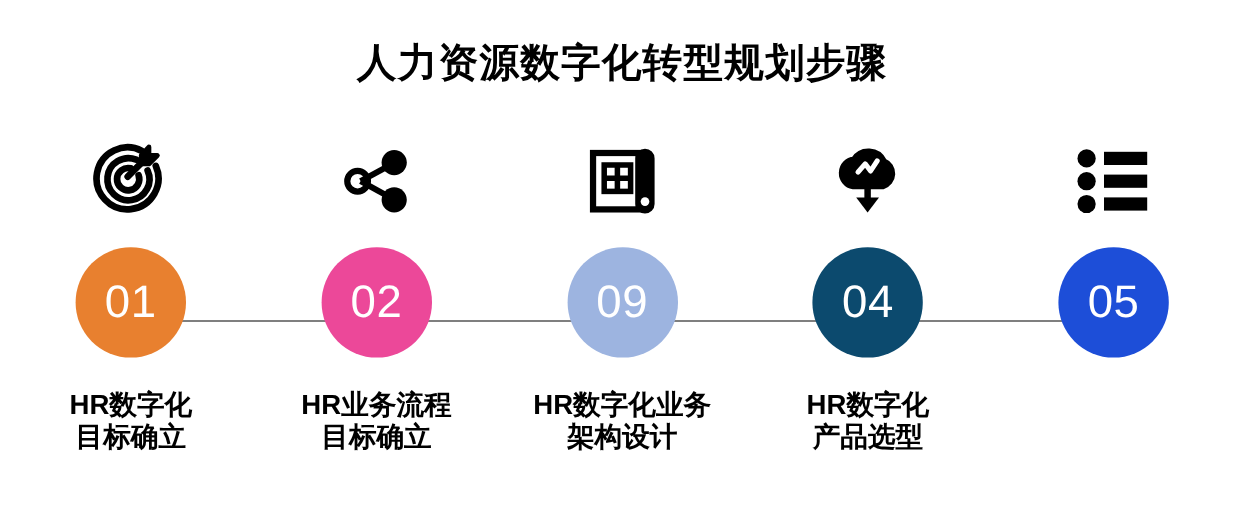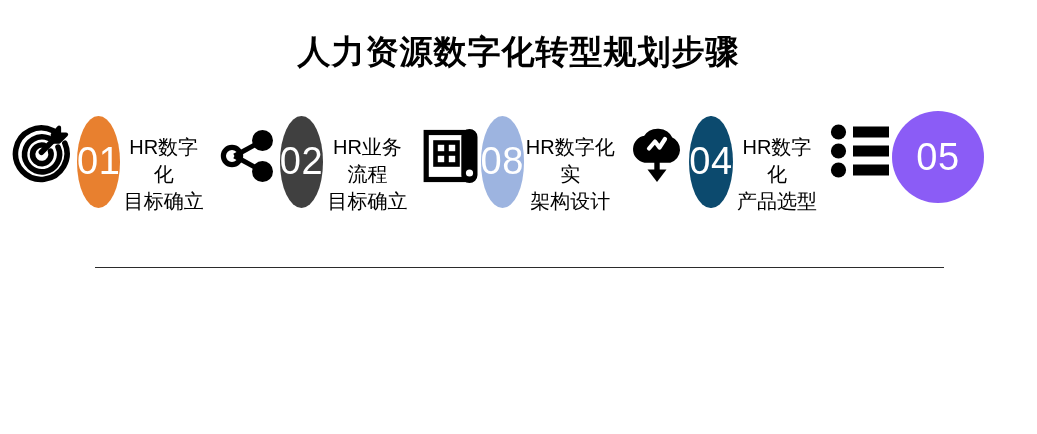--- a/index.html
+++ b/index.html
@@ -48,21 +48,21 @@
     align-items: flex-start;
     justify-content: space-between;
     padding: 0 11px;
     box-sizing: border-box;
   }
 
   .step {
     position: relative;
     width: 196px;
     display: flex;
-    flex-direction: row;
+    flex-direction: column;
     align-items: center;
     z-index: 2;
   }
 
   
   .icon-wrap {
     height: 86px;
     display: flex;
     align-items: center;
     justify-content: center;
@@ -96,22 +96,22 @@
     font-weight: 400;
     letter-spacing: 0.5px;
     position: relative;
     z-index: 3;
   }
 
   
   .caption {
     margin-top: 26px;
     text-align: center;
-    font-size: 20px;
-    font-weight: normal;
+    font-size: 23px;
+    font-weight: bold;
     color: #000000;
     line-height: 27px;
     width: 196px;
     white-space: pre-line;
   }
 </style>
 </head>
 <body>
 
 <div id="infographic">
@@ -142,42 +142,42 @@
     <div class="step">
       <div class="icon-wrap">
         <svg width="64" height="64" viewBox="0 0 64 64" fill="none" aria-hidden="true">
           <path d="M18.5 32 L45 17.5" stroke="#000" stroke-width="5"></path>
           <path d="M18.5 32 L45 46.5" stroke="#000" stroke-width="5"></path>
           <circle cx="16" cy="32" r="8.6" fill="none" stroke="#000" stroke-width="5.2"></circle>
           <circle cx="46.5" cy="16.5" r="10.5" fill="#000"></circle>
           <circle cx="46.5" cy="47.5" r="10.5" fill="#000"></circle>
         </svg>
       </div>
-      <div class="circle" style="background:#404040">
+      <div class="circle" style="background:#ec4899">
         <span>02</span>
       </div>
       <div class="caption">HR业务流程
 目标确立</div>
     </div>
 
     <div class="step">
       <div class="icon-wrap">
         <svg width="60" height="64" viewBox="0 0 60 64" fill="none" aria-hidden="true">
           <rect x="5.2" y="8.5" width="38" height="47" stroke="#000" stroke-width="5.2" fill="none"></rect>
           <rect x="14.5" y="18.5" width="22" height="22" stroke="#000" stroke-width="4.6" fill="none"></rect>
           <path d="M25.5 18.5 L25.5 40.5" stroke="#000" stroke-width="4.6"></path>
           <path d="M14.5 29.5 L36.5 29.5" stroke="#000" stroke-width="4.6"></path>
           <path d="M42 13 A6.5 6.5 0 0 1 55 13 L55 51 A6.5 6.5 0 0 1 42 51 Z" fill="#000" stroke="#000" stroke-width="3"></path>
           <circle cx="48.5" cy="49" r="3.6" fill="#fff"></circle>
         </svg>
       </div>
       <div class="circle" style="background:#9DB4E0">
-        <span>08</span>
-      </div>
-      <div class="caption">HR数字化实
+        <span>09</span>
+      </div>
+      <div class="caption">HR数字化业务
 架构设计</div>
     </div>
 
     <div class="step">
       <div class="icon-wrap">
         <svg width="64" height="64" viewBox="0 0 64 64" fill="none" aria-hidden="true">
           <path d="M20 36 A11 11 0 0 1 20.8 14.2 A14 14 0 0 1 45.4 15.6 A10.8 10.8 0 0 1 44.5 36 Z" fill="#000" stroke="#000" stroke-width="5.6" stroke-linejoin="round"></path>
           <path d="M24 24.5 L30 17.5 L34.5 23.5 L40 15" stroke="#fff" stroke-width="4.2" fill="none" stroke-linecap="round" stroke-linejoin="round"></path>
           <path d="M32 34 L32 52" stroke="#000" stroke-width="5.4"></path>
           <path d="M22.5 45.5 L32 58 L41.5 45.5 Z" fill="#000"></path>
@@ -194,19 +194,19 @@
       <div class="icon-wrap">
         <svg width="62" height="58" viewBox="0 0 62 58" fill="none" aria-hidden="true">
           <circle cx="8.5" cy="10" r="7.6" fill="#000"></circle>
           <circle cx="8.5" cy="29" r="7.6" fill="#000"></circle>
           <circle cx="8.5" cy="48" r="7.6" fill="#000"></circle>
           <rect x="23" y="4.5" width="36" height="11" fill="#000"></rect>
           <rect x="23" y="23.5" width="36" height="11" fill="#000"></rect>
           <rect x="23" y="42.5" width="36" height="11" fill="#000"></rect>
         </svg>
       </div>
-      <div class="circle" style="background:#8b5cf6">
+      <div class="circle" style="background:#1d4ed8">
         <span>05</span>
       </div>
     </div>
 
   </div>
 </div>
 
 </body></html>

